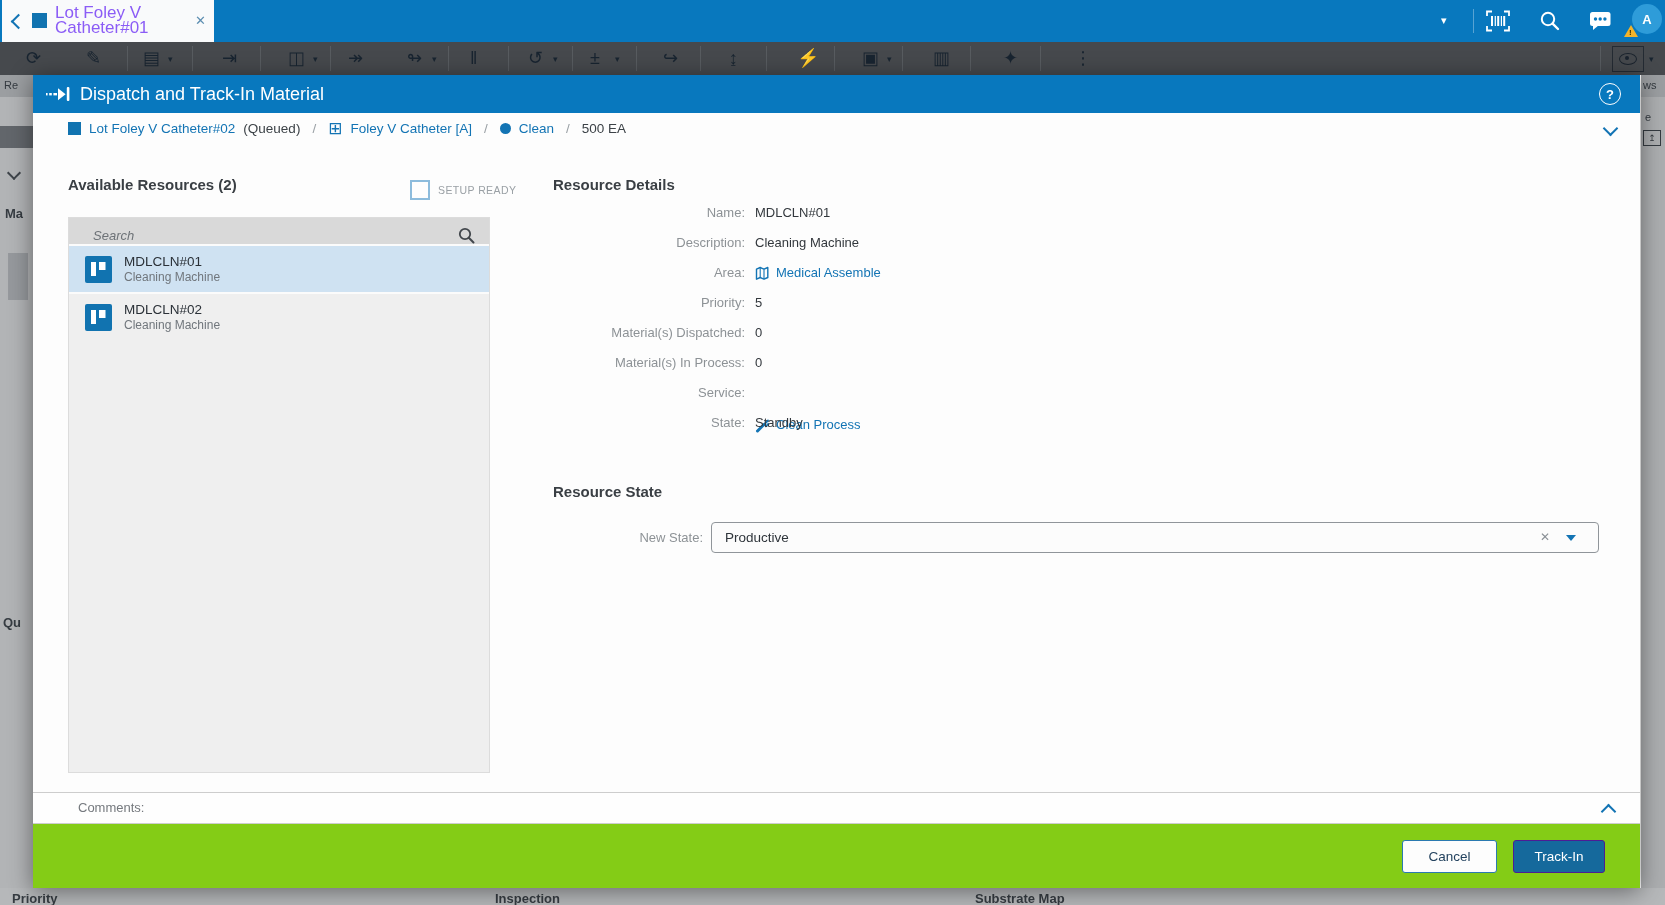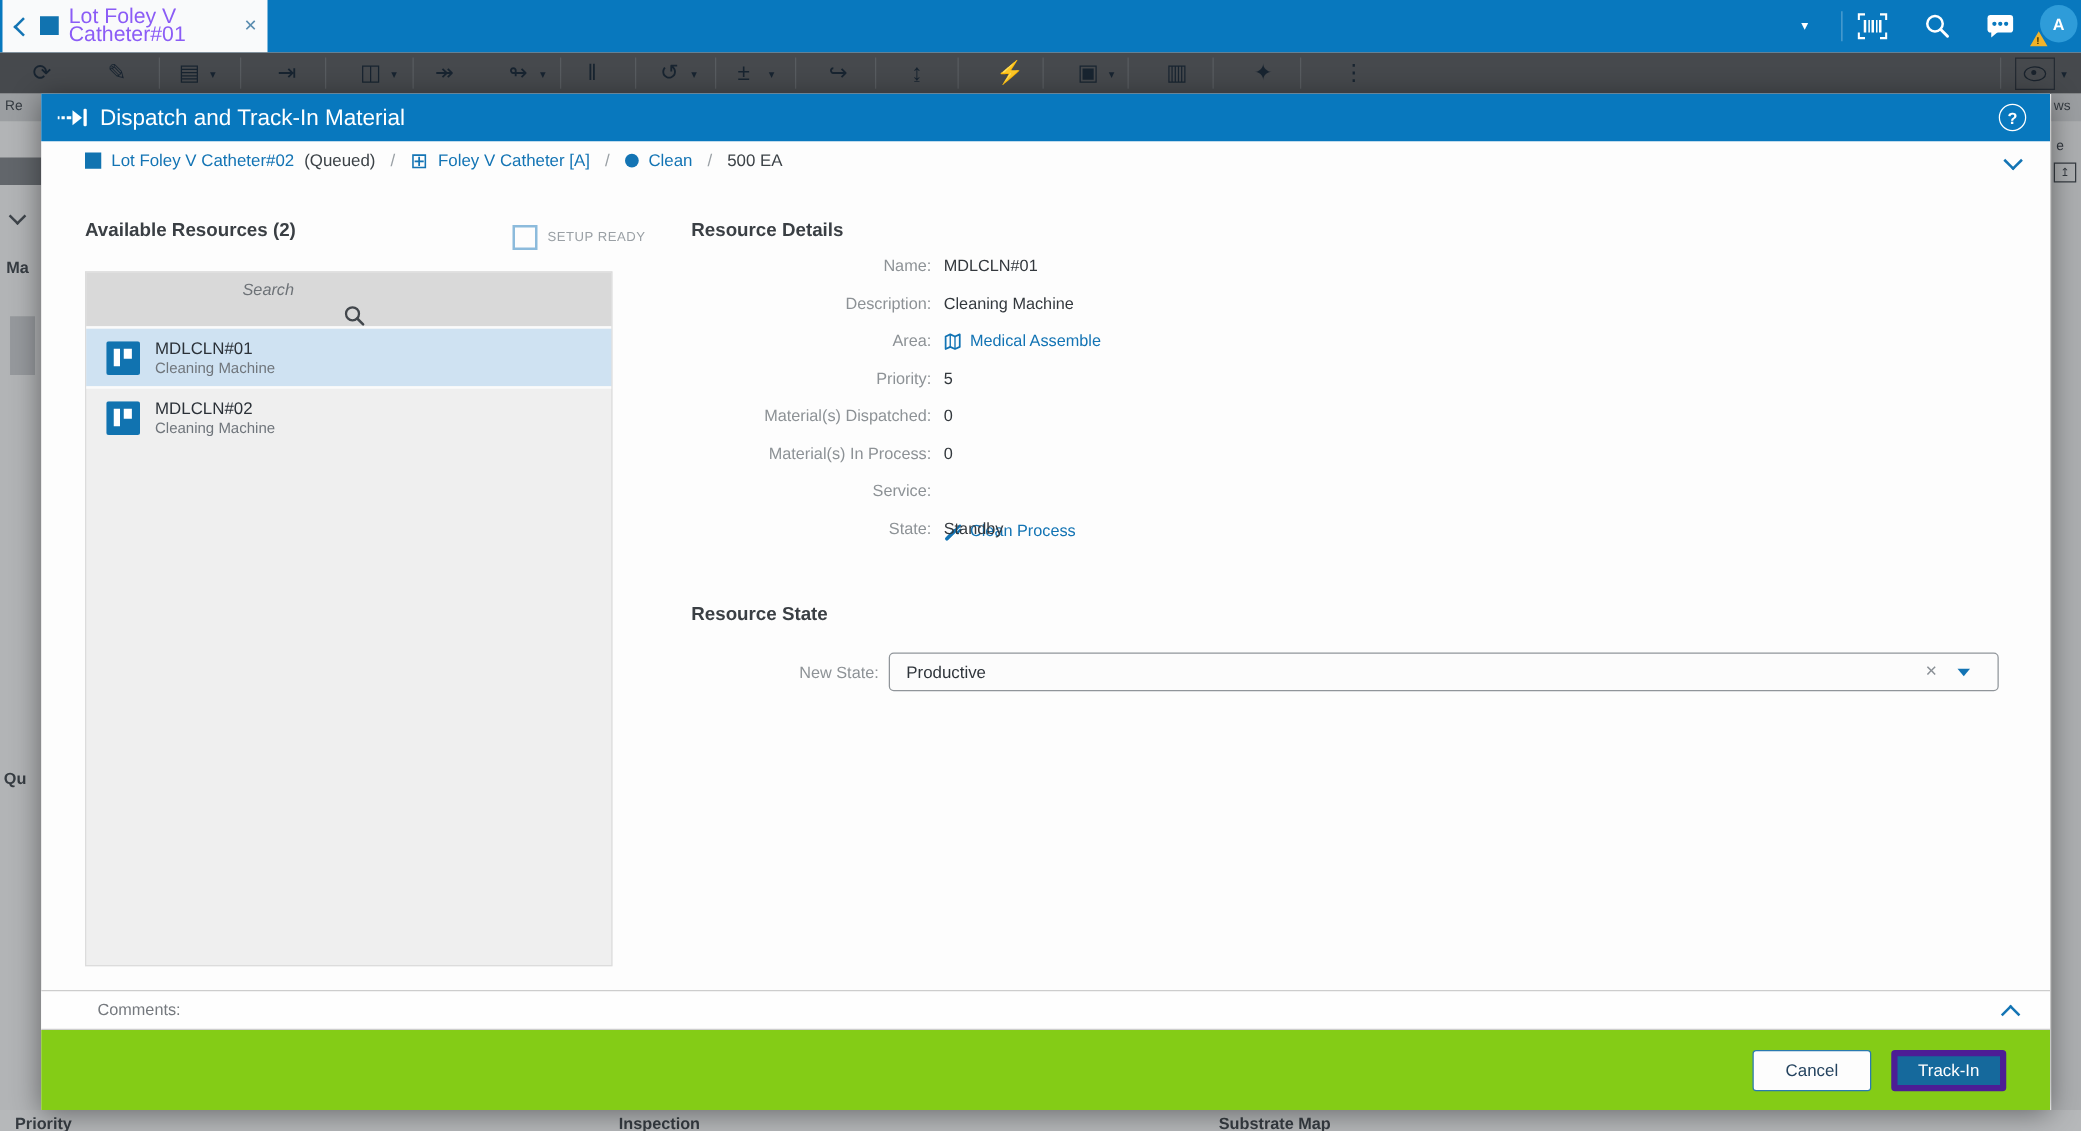--- a/index.html
+++ b/index.html
@@ -53,21 +53,21 @@
   .crumb-sep{color:#9aa0a5;margin:0 4px;}
   .step-dot{width:11px;height:11px;border-radius:50%;background:#1374b4;}
   .prod-ico{color:#1374b4;font-size:17px;line-height:16px;}
 
   .section-h{position:absolute;font-size:15px;font-weight:700;color:#3a3f44;}
   .setup-ready{position:absolute;display:flex;align-items:center;gap:8px;}
   .checkbox{width:16px;height:16px;border:2px solid #8cbbdc;background:#fdfdfd;}
   .setup-label{font-size:10.5px;color:#9aa0a5;letter-spacing:.4px;}
 
   .res-list{position:absolute;left:35px;top:142px;width:422px;height:556px;background:#efefef;border:1px solid #dcdcdc;box-sizing:border-box;}
-  .search-row{height:43px;background:#d9d9d9;display:flex;align-items:center;padding:0 14px 0 22px;box-sizing:border-box;flex-direction:column;}
+  .search-row{height:26px;background:#d9d9d9;display:flex;align-items:flex-end;padding:0 14px 0 22px;box-sizing:border-box;}
   .search-input{flex:1;background:transparent;border:none;outline:none;font-size:13px;font-style:italic;color:#42474c;font-family:"Liberation Sans",sans-serif;}
   .search-input::placeholder{color:#6d7277;font-style:italic;}
   .spacer{height:2px;background:#fbfbfb;}
   .res-item{height:46px;display:flex;align-items:center;padding-left:16px;gap:12px;cursor:pointer;}
   .res-item.selected{background:#cfe2f2;}
   .res-name{font-size:13.5px;color:#2b3138;line-height:17px;}
   .res-desc{font-size:12px;color:#70767c;line-height:15px;}
 
   .f-label{position:absolute;left:480px;width:232px;text-align:right;font-size:13px;color:#8d9296;height:20px;line-height:20px;}
   .f-value{position:absolute;left:722px;font-size:13px;color:#33383d;height:20px;line-height:20px;display:flex;align-items:center;gap:6px;}
@@ -76,21 +76,21 @@
   .dropdown{position:absolute;left:678px;top:447px;width:888px;height:31px;border:1px solid #90959a;border-radius:4px;background:#fcfcfc;box-sizing:border-box;}
   .dd-value{position:absolute;left:13px;top:0;line-height:29px;font-size:13.5px;color:#2f353b;}
   .dd-clear{position:absolute;right:48px;top:0;line-height:29px;font-size:12px;color:#8a9096;cursor:pointer;}
   .dd-caret{position:absolute;right:22px;top:12px;width:0;height:0;border-left:5px solid transparent;border-right:5px solid transparent;border-top:6px solid #1374b4;cursor:pointer;}
 
   .comments-row{position:absolute;left:0;top:717px;width:100%;height:32px;border-top:1px solid #cdcdcd;border-bottom:1px solid #cdcdcd;background:#fefefe;box-sizing:border-box;}
   .comments-label{position:absolute;left:45px;top:0;line-height:30px;font-size:13px;color:#75797e;}
   .footer{position:absolute;left:0;top:749px;width:100%;height:64px;background:#84cc16;}
   .btn{position:absolute;top:16px;height:33px;border-radius:3px;font-size:13.5px;font-family:"Liberation Sans",sans-serif;display:flex;align-items:center;justify-content:center;cursor:pointer;box-sizing:border-box;}
   .btn-cancel{left:1369px;width:95px;background:#fdfdfd;border:1px solid #2a7ab0;color:#24435f;}
-  .btn-primary{left:1480px;width:92px;background:#15699c;border:5px solid #4c1d95;color:#ffffff;}
+  .btn-primary{left:1480px;width:92px;background:#15699c;border:1px solid #4c1d95;color:#ffffff;}
 </style>
 </head>
 <body>
 
 <div class="abs topbar">
   <div class="abs tab">
     <span class="abs chev" style="left:11px;top:16px;"></span>
     <span class="abs lot-square" style="left:30px;top:13px;width:15px;height:15px;"></span>
     <div class="abs" style="left:53px;top:5px;">
       <div class="tab-title">Lot Foley V</div>

